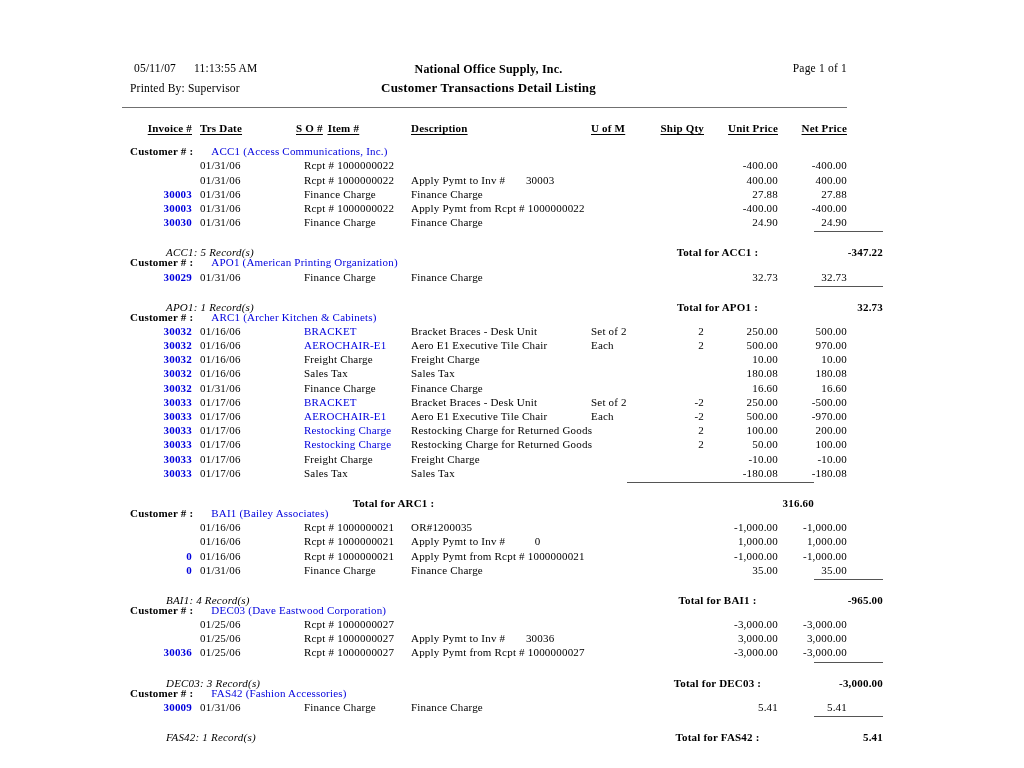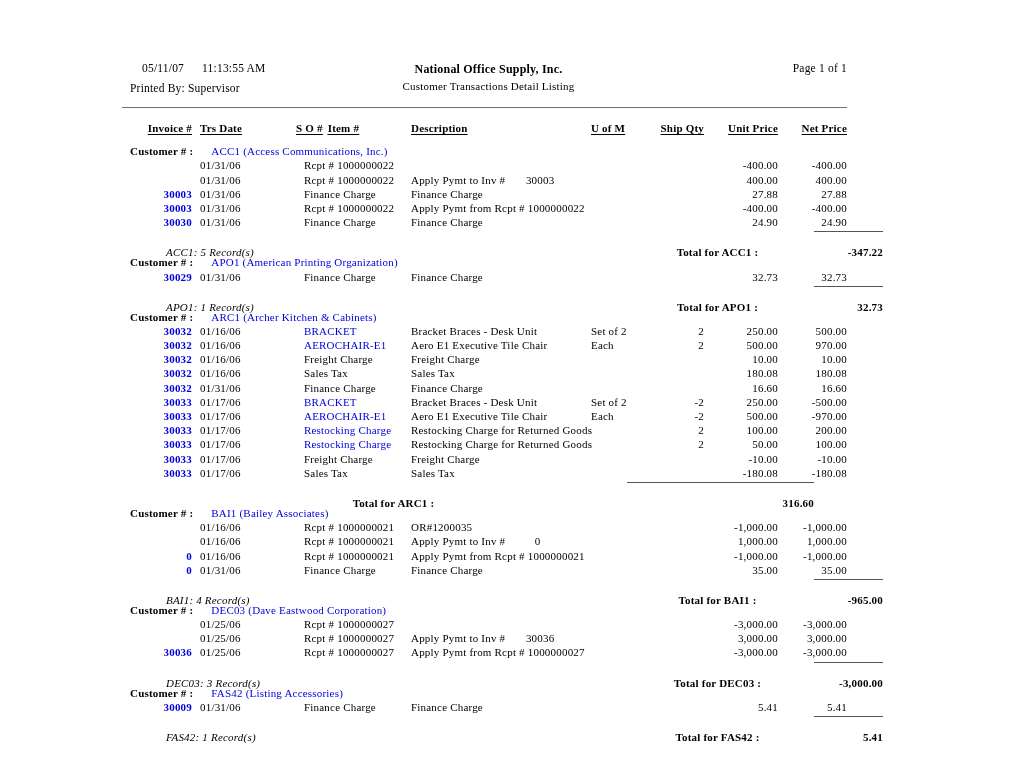--- a/index.html
+++ b/index.html
@@ -2,27 +2,27 @@
 <html><head>
 <meta charset="utf-8">
 <style>
   html,body{margin:0;padding:0;background:#ffffff;}
   body{width:1024px;height:768px;position:relative;overflow:hidden;
        font-family:"Liberation Serif","DejaVu Serif",serif;color:#000;}
   .page{position:absolute;left:130px;top:62px;width:717px;letter-spacing:0.2px;}
 
   
   .hline1{position:relative;height:15px;font-size:11.5px;}
-  .hl-left{position:absolute;left:12px;top:0;}
+  .hl-left{position:absolute;left:4px;top:0;}
   .hl-left .t{margin-left:18px;}
   .hl-center{position:absolute;left:0;right:0;text-align:center;font-weight:bold;font-size:12px;}
   .hl-right{position:absolute;right:0;top:0;}
   .hline2{position:relative;height:20px;margin-top:3px;}
   .printedby{position:absolute;left:0;top:2px;font-size:11.5px;}
-  .rtitle{position:absolute;left:0;right:0;text-align:center;font-weight:normal;font-size:11px;}
+  .rtitle{position:absolute;left:0;right:0;text-align:center;font-weight:bold;font-size:13px;}
   .hrule{border:none;border-top:1.5px solid #707070;margin:7px 0 0 -8px;}
 
   
   .grid{display:grid;grid-template-columns:62px 112px 107px 180px 60px 53px 74px 69px;
         align-items:baseline;height:14.2px;font-size:11px;}
   .colhead{margin-top:14px;font-weight:bold;margin-bottom:0;}
   .colhead span{text-decoration:underline;text-underline-offset:2px;}
   .c-inv{text-align:right;}
   .c-date{padding-left:8px;}
   .c-qty,.c-unit,.c-net{text-align:right;}
@@ -396,21 +396,21 @@
     <div class="gfoot">
       <span class="rc">DEC03: 3 Record(s)</span>
       <span class="tl">Total for DEC03 :</span>
       <span class="tv">-3,000.00</span>
     </div>
   </div>
 
   <div class="group">
     <div class="custrow">
       <span class="clabel">Customer # :</span>
-      <span class="cname">FAS42 (Listing Accessories)</span>
+      <span class="cname">FAS42 (Fashion Accessories)</span>
     </div>
     <div>
   <div class="grid row">
     <span class="c-inv">30009</span>
     <span class="c-date">01/31/06</span>
     <span>Finance Charge</span>
     <span class="c-desc">Finance Charge</span>
     <span></span>
     <span class="c-qty"></span>
     <span class="c-unit">5.41</span>

